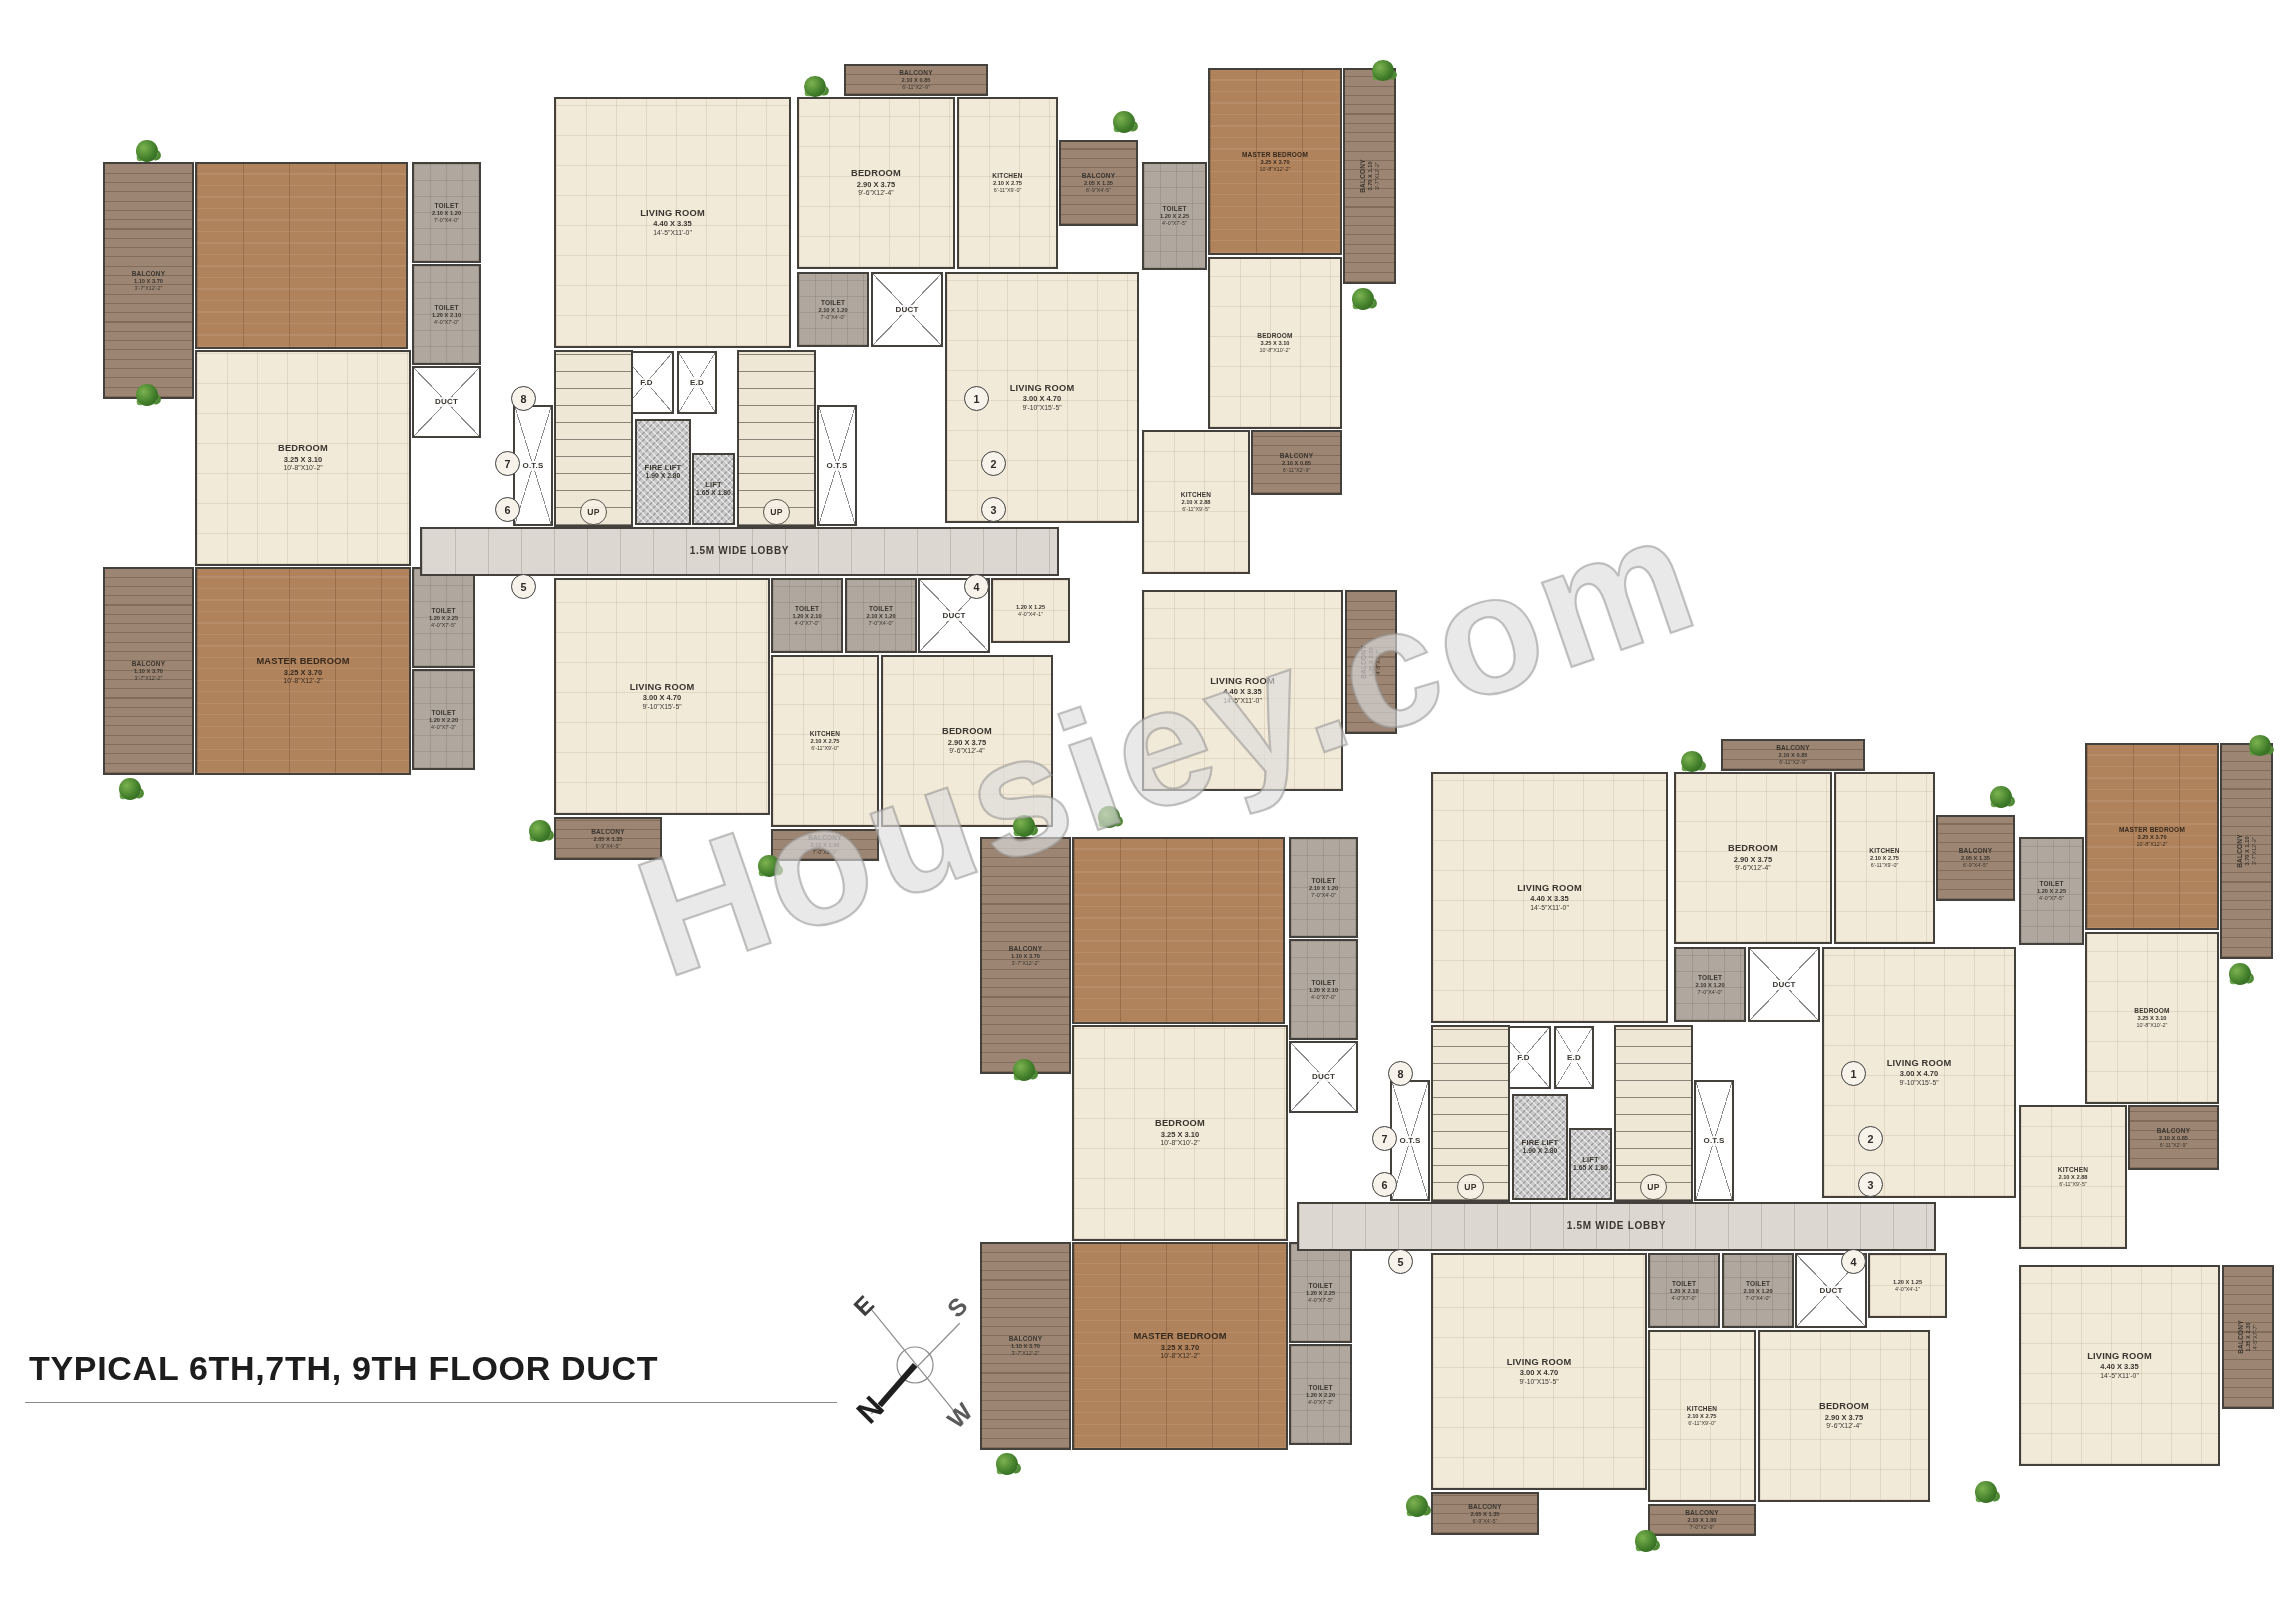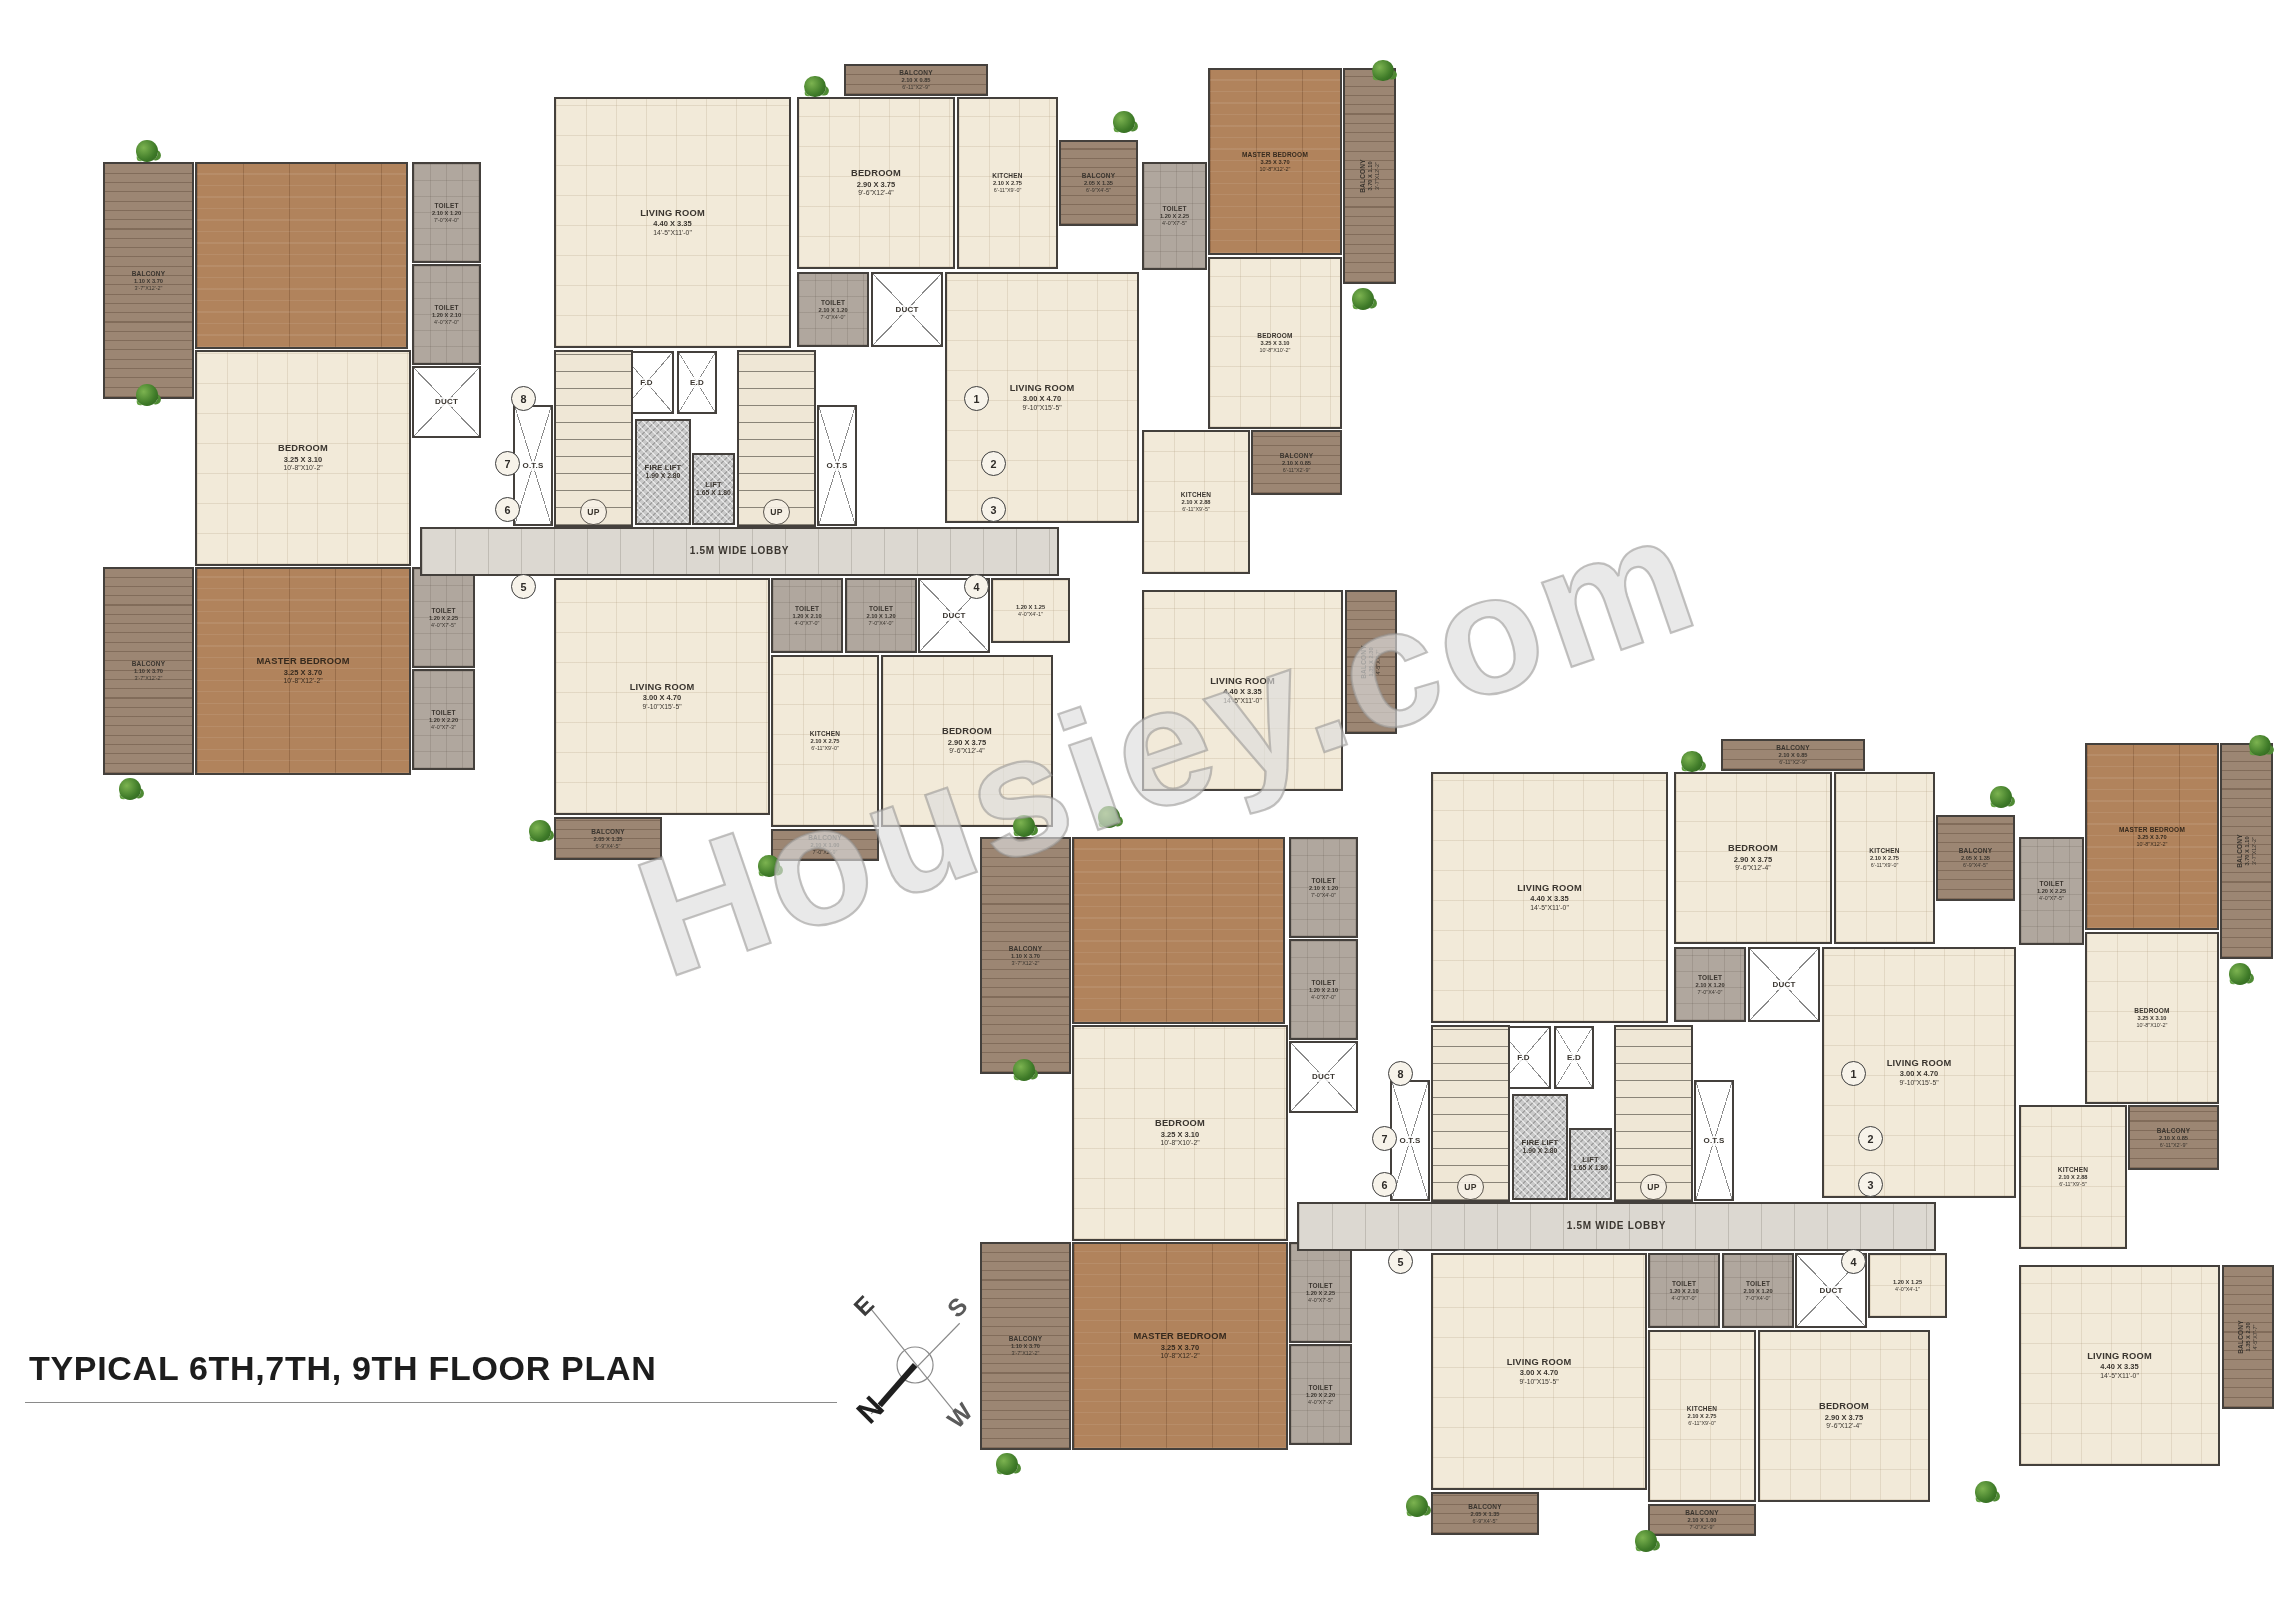--- a/index.html
+++ b/index.html
@@ -654,21 +654,21 @@
         <div class="plant" style="left: 1012px; top: 752px;"></div>
         <div class="plant" style="left: 33px; top: 724px;"></div>
         <div class="plant" style="left: 443px; top: 766px;"></div>
         <div class="plant" style="left: 1266px; top: 234px;"></div>
       </div>
     </div>
 
   <div id="watermark">Housiey.com</div>
 
   <div id="title-block">
-    <div id="plan-title">TYPICAL 6TH,7TH, 9TH FLOOR PLAN</div>
+    <div id="plan-title">TYPICAL 6TH,7TH, 9TH FLOOR DUCT</div>
     <div id="title-underline"></div>
   </div>
 
   <svg id="compass" width="137" height="144" viewBox="0 0 190 200">
     <line x1="30" y1="20" x2="160" y2="180" stroke="#8a8a8a" stroke-width="1.6"></line>
     <line x1="155" y1="42" x2="32" y2="168" stroke="#8a8a8a" stroke-width="1.6"></line>
     <circle cx="93" cy="100" r="25" fill="none" stroke="#8a8a8a" stroke-width="1.6"></circle>
     <line x1="93" y1="100" x2="44" y2="156" stroke="#1f1f1f" stroke-width="8"></line>
     <text x="22" y="34" font-size="34" font-weight="bold" fill="#3c3c3c" transform="rotate(-45 22 34)">E</text>
     <text x="152" y="36" font-size="34" font-weight="bold" fill="#5a5a5a" transform="rotate(-45 152 36)">S</text>

